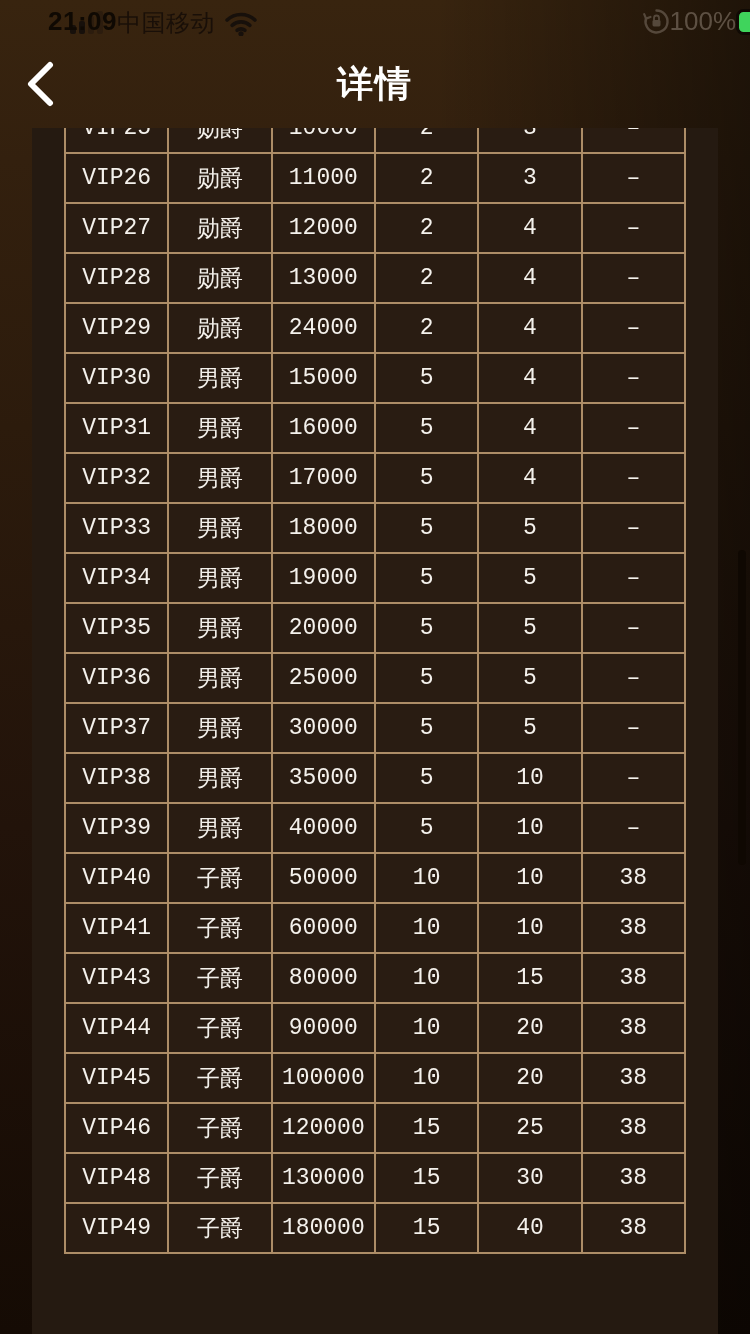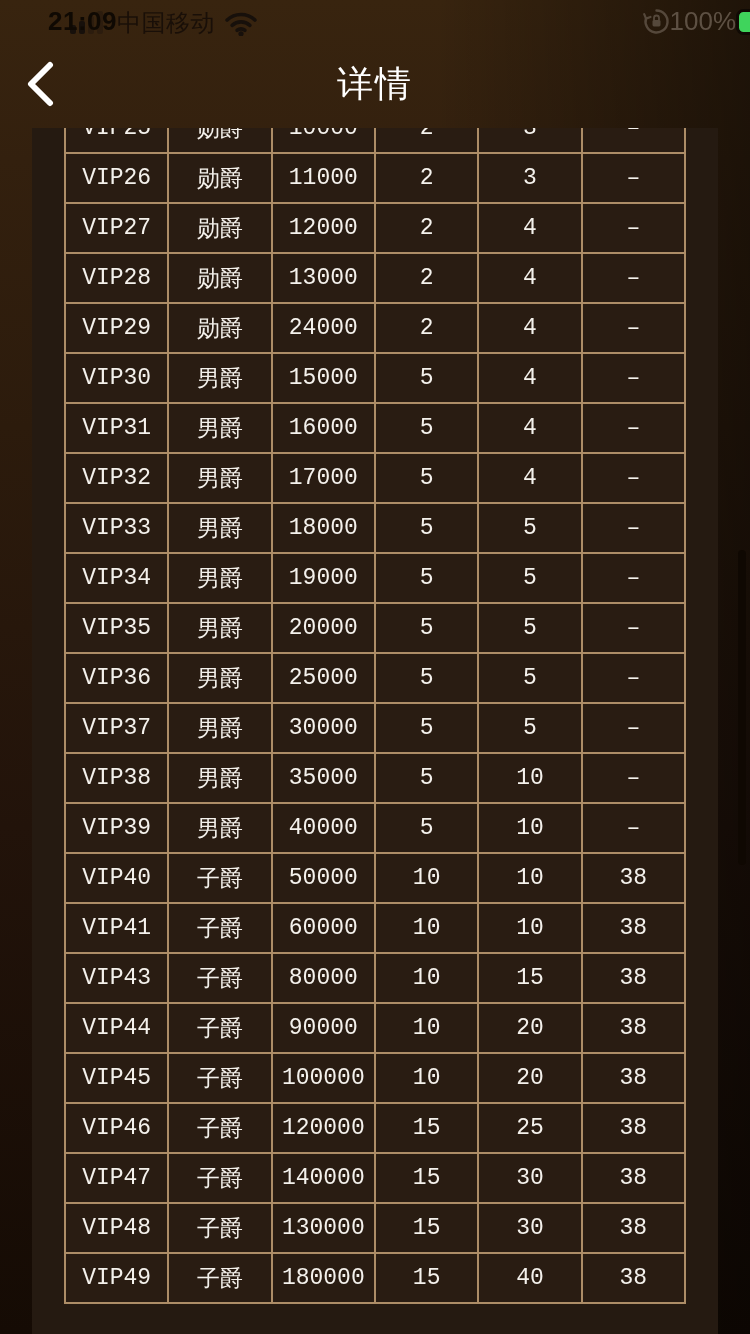--- a/index.html
+++ b/index.html
@@ -18,21 +18,21 @@
   .sb-time{position:absolute;left:0;top:6px;width:100%;
     font-size:26px;font-weight:600;color:#0f0903;letter-spacing:0.5px;}
   .sb-right{position:absolute;right:10px;top:6px;display:flex;align-items:center;gap:0;}
   .battery-pct{font-size:26px;font-weight:400;color:#5d5043;}
 
   
   .nav-bar{position:absolute;top:40px;left:0;width:750px;height:88px;}
   .back-btn{position:absolute;left:26px;top:18px;width:48px;height:52px;
     display:flex;align-items:center;justify-content:flex-start;cursor:pointer;}
   .nav-title{position:absolute;left:0;top:20px;width:100%;text-align:center;
-    font-size:36px;font-weight:400;color:#ffffff;letter-spacing:2px;}
+    font-size:36px;font-weight:700;color:#ffffff;letter-spacing:2px;}
 
   
   .content{position:absolute;left:32px;top:128px;width:686px;height:1206px;
     background:#251a11;overflow:hidden;font-family:Liberation Mono, monospace;}
   .table-scroll{margin-top:-26px;padding:0 32px;}
   table.vip{width:622px;border-collapse:collapse;table-layout:fixed;}
   table.vip td{
     border:2px solid #ad8d67;
     height:48px;padding:0;text-align:center;vertical-align:middle;
     color:#f4f1ec;font-size:23px;font-weight:400;background:#291c12;
@@ -256,28 +256,20 @@
             </tr>
             <tr>
               <td>VIP46</td>
               <td>子爵</td>
               <td>120000</td>
               <td>15</td>
               <td>25</td>
               <td>38</td>
             </tr>
             <tr>
-              <td>VIP47</td>
-              <td>子爵</td>
-              <td>140000</td>
-              <td>15</td>
-              <td>30</td>
-              <td>38</td>
-            </tr>
-            <tr>
               <td>VIP48</td>
               <td>子爵</td>
               <td>130000</td>
               <td>15</td>
               <td>30</td>
               <td>38</td>
             </tr>
             <tr>
               <td>VIP49</td>
               <td>子爵</td>

